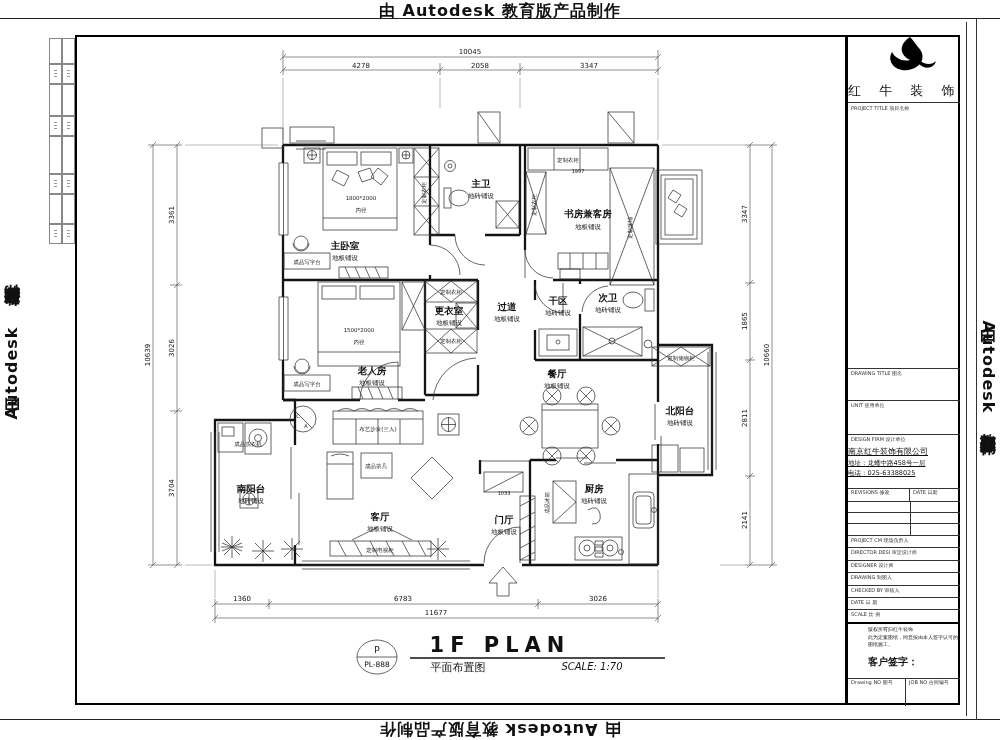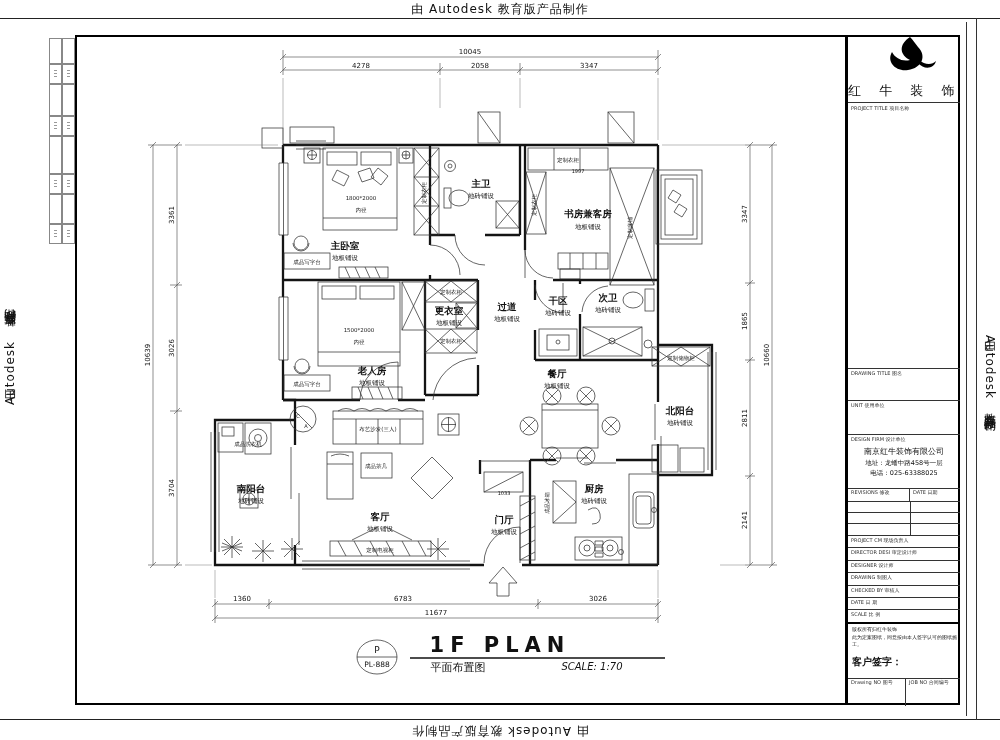--- a/index.html
+++ b/index.html
@@ -1,37 +1,37 @@
 <!DOCTYPE html>
 <html><head>
 <meta charset="utf-8">
 <style>
   html,body{margin:0;padding:0;background:#fff;}
   .sheet{position:relative;width:1000px;height:740px;background:#fff;overflow:hidden;
          font-family:"DejaVu Sans",sans-serif;color:#111;}
-  .wm{position:absolute;font-weight:normal;font-size:12px;letter-spacing:1px;color:#111;white-space:nowrap;}
+  .wm{position:absolute;font-weight:bold;font-size:16px;letter-spacing:1px;color:#111;white-space:nowrap;}
   .wm-top{top:1px;left:0;right:0;text-align:center;}
   .wm-bottom{bottom:1px;left:0;right:0;text-align:center;transform:rotate(180deg);}
   .wm-left{left:2px;top:370px;writing-mode:vertical-rl;transform:translateY(-50%) rotate(180deg);}
   .wm-right{right:2px;top:370px;writing-mode:vertical-rl;transform:translateY(-50%);}
   .rule{position:absolute;left:0;right:0;height:1px;background:#222;}
   .rule-top{top:18px;} .rule-bottom{top:719px;}
   .ol{position:absolute;width:1px;background:#333;}
   .ol1{left:966px;top:22px;height:694px;} .ol2{left:976px;top:18px;height:702px;}
   .frame{position:absolute;left:75px;top:35px;width:885px;height:670px;border:2.5px solid #000;box-sizing:border-box;}
   .tbdiv{position:absolute;left:845px;top:35px;width:3px;height:670px;background:#000;}
   .folds{position:absolute;left:49px;top:38px;width:26px;}
   .folds .row{display:flex;}
   .folds .cell{flex:1;border:0.5px solid #888;display:flex;align-items:center;justify-content:center;}
   .mk{width:3px;height:9px;background:repeating-linear-gradient(#999 0 1px,transparent 1px 3px);}
   .tb{position:absolute;left:848px;top:35px;width:112px;height:670px;font-size:5px;color:#222;}
   .tb .abs{position:absolute;box-sizing:border-box;}
   .lbl{font-size:5px;letter-spacing:0;color:#333;padding:1px 0 0 3px;}
   .logo-text{font-family:"DejaVu Serif",serif;font-size:13px;letter-spacing:7px;text-align:center;color:#111;white-space:nowrap;}
-  .company{text-align:center;color:#111;}
+  .company{color:#111;text-decoration:underline;}
   .sig{font-weight:bold;font-size:10px;color:#111;padding-left:4px;}
   .copy{font-size:5px;color:#222;padding-left:4px;line-height:1.5;}
   svg text{font-family:"DejaVu Sans",sans-serif;fill:#111;text-anchor:middle;}
   .wall{stroke:#141414;stroke-width:2.3;fill:none;}
   .thin{stroke:#333;stroke-width:0.75;fill:none;}
   .thin2{stroke:#777;stroke-width:0.5;fill:none;}
   .dim{stroke:#444;stroke-width:0.6;fill:none;}
   .rname{font-size:9.5px;font-weight:bold;}
   .rfin{font-size:6.5px;}
   .flab{font-size:5.5px;fill:#222;}
@@ -140,21 +140,21 @@
     <div class="abs" style="left:0;top:488px;width:112px;height:12px;border-top:0.5px solid #333;">
         <div class="abs" style="left:62px;top:0;width:1px;height:12px;border-left:0.5px solid #333;"></div>
       </div>
     <div class="abs lbl" style="left:0;top:500px;width:112px;height:12.4px;border-top:0.5px solid #333;">PROJECT CM 现场负责人</div>
     <div class="abs lbl" style="left:0;top:512.4px;width:112px;height:12.4px;border-top:0.5px solid #333;">DIRECTOR DESI 审定设计师</div>
     <div class="abs lbl" style="left:0;top:524.8px;width:112px;height:12.4px;border-top:0.5px solid #333;">DESIGNER 设计师</div>
     <div class="abs lbl" style="left:0;top:537.2px;width:112px;height:12.4px;border-top:0.5px solid #333;">DRAWING 制图人</div>
     <div class="abs lbl" style="left:0;top:549.6px;width:112px;height:12.4px;border-top:0.5px solid #333;">CHECKED BY 审核人</div>
     <div class="abs lbl" style="left:0;top:562px;width:112px;height:12.4px;border-top:0.5px solid #333;">DATE 日 期</div>
     <div class="abs lbl" style="left:0;top:574.4px;width:112px;height:12.6px;border-top:0.5px solid #333;">SCALE 比 例</div>
-    <div class="abs" style="left:0;top:587px;width:112px;height:56px;border-top:2px solid #000;">
+    <div class="abs" style="left:0;top:587px;width:112px;height:56px;border-top:2px solid #000;padding-left:16px;">
       <div class="copy" style="margin-top:2px;">版权所有归红牛装饰</div>
       <div class="copy">此为定案图纸，同意按由本人签字认可的图纸施工。</div>
       <div class="sig" style="margin-top:6px;">客户签字：</div>
     </div>
     <div class="abs" style="left:0;top:643px;width:112px;height:27px;border-top:0.5px solid #333;">
       <div class="abs" style="left:0;top:0;width:58px;height:27px;border-right:0.5px solid #333;"><span class="lbl">Drawing NO 图号</span></div>
       <div class="abs" style="left:58px;top:0;width:54px;height:27px;"><span class="lbl">JOB NO 合同编号</span></div>
     </div>
   </div>
 

